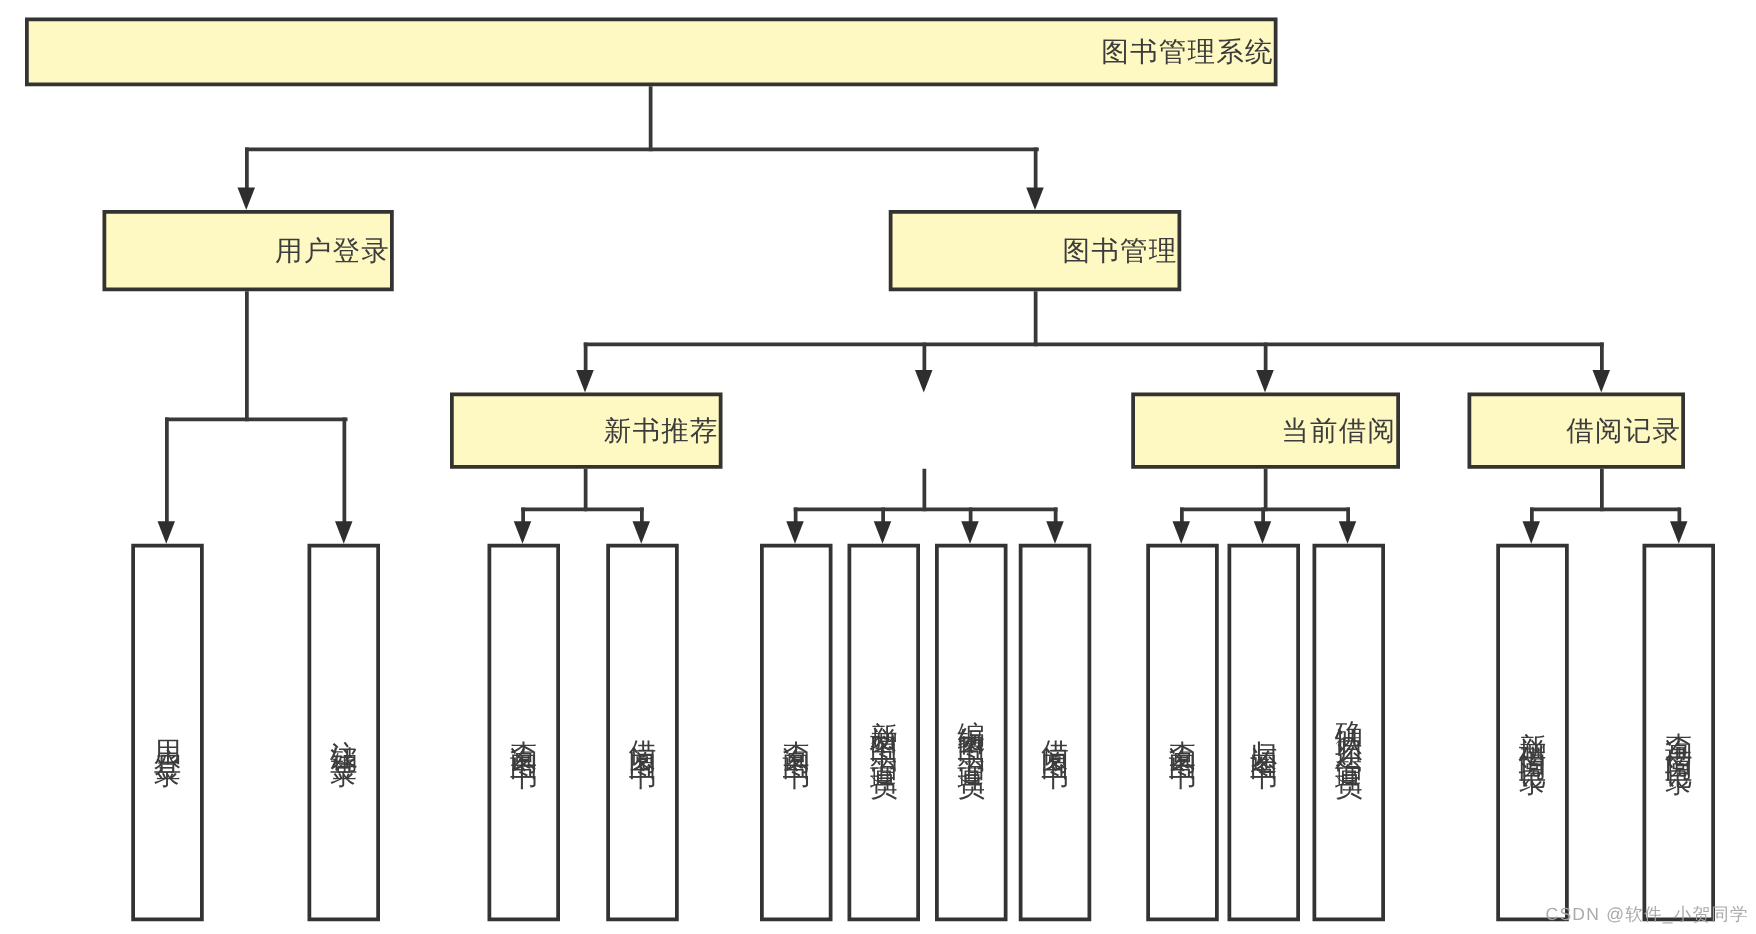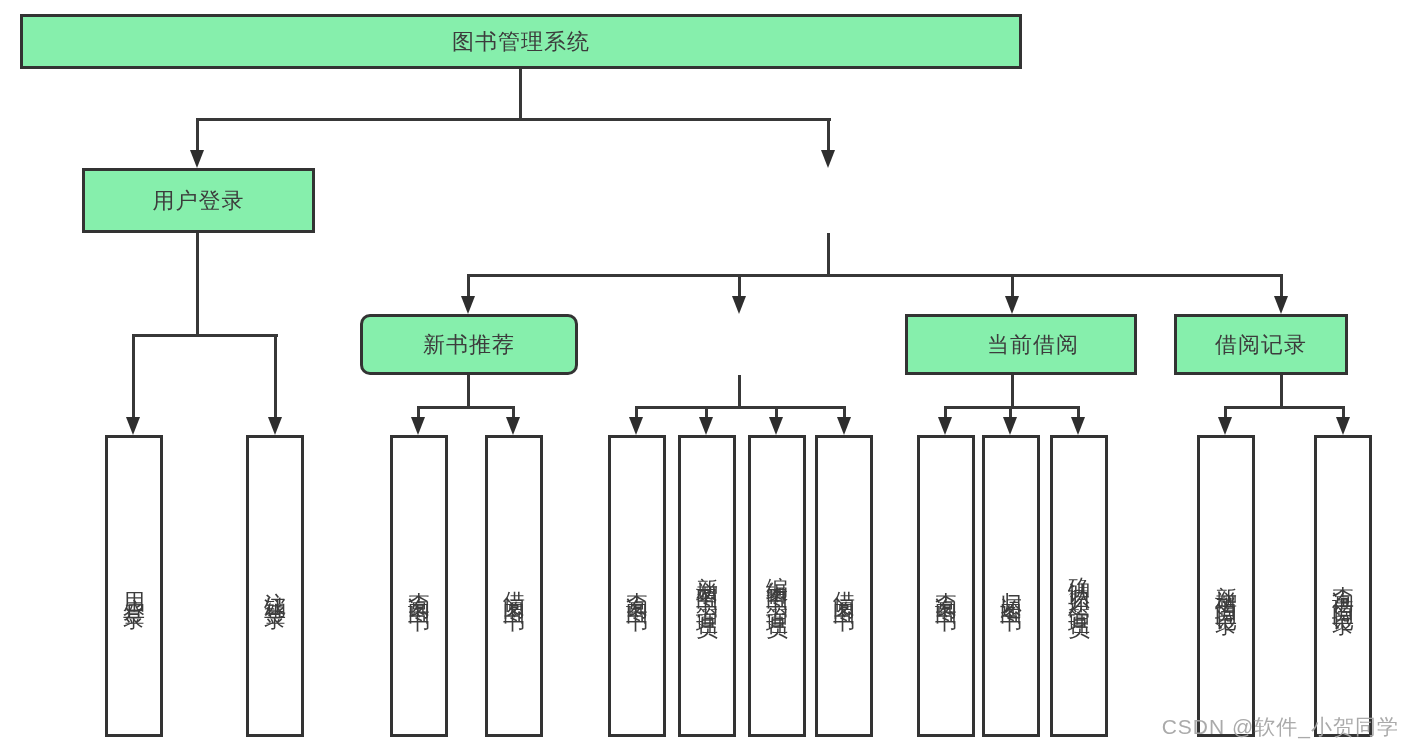--- a/index.html
+++ b/index.html
@@ -4,60 +4,63 @@
 <style>
   html,body{margin:0;padding:0;}
   body{
     width:1405px;height:747px;position:relative;background:#ffffff;
     font-family:"Liberation Sans","DejaVu Sans",sans-serif;
     color:#3c3c3c;overflow:hidden;
   }
   .canvas{position:absolute;left:0;top:0;width:1405px;height:747px;}
   .node{
     position:absolute;box-sizing:border-box;border:3px solid #333333;
-    background:#86efac;display:flex;align-items:center;justify-content:center;
+    background:#fef9c3;display:flex;align-items:center;justify-content:flex-end;
     font-size:22px;letter-spacing:1px;color:#3c3c3c;
   }
   .leaf{
     position:absolute;box-sizing:border-box;border:3px solid #333333;
     background:#ffffff;display:flex;align-items:center;justify-content:center;
     font-size:22px;color:#3c3c3c;top:435px;width:58px;height:302px;
   }
   .leaf span{
     writing-mode:vertical-rl;text-orientation:mixed;letter-spacing:6px;line-height:1;
   }
   .vline{position:absolute;width:3px;background:#383838;}
   .hline{position:absolute;height:3px;background:#383838;}
   .arrow{
     position:absolute;width:0;height:0;
     border-left:7px solid transparent;border-right:7px solid transparent;
     border-top:18px solid #2e2e2e;
   }
   .watermark{
-    position:absolute;right:6px;bottom:6px;font-size:21px;
+    position:absolute;right:6px;bottom:6px;font-size:14px;
     color:rgba(165,165,165,0.95);letter-spacing:1px;z-index:5;white-space:nowrap;
   }
 </style>
 </head>
 <body>
 
 <div class="canvas">
 
   <div class="node" style="left:20px;top:14px;width:1002px;height:55px;">
     <span>图书管理系统</span>
   </div>
 
   <div class="node" style="left:82px;top:168px;width:233px;height:65px;">
     <span>用户登录</span>
   </div>
+  <div class="node" style="left:711px;top:168px;width:234px;height:65px;">
+    <span>图书管理</span>
+  </div>
 
-  <div class="node" style="left:360px;top:314px;width:218px;height:61px;border-radius:10px;">
+  <div class="node" style="left:360px;top:314px;width:218px;height:61px;">
     <span>新书推荐</span>
   </div>
-  <div class="node" style="left:905px;top:314px;width:232px;height:61px;padding-left:24px;">
+  <div class="node" style="left:905px;top:314px;width:215px;height:61px;padding-left:24px;">
     <span>当前借阅</span>
   </div>
   <div class="node" style="left:1174px;top:314px;width:174px;height:61px;">
     <span>借阅记录</span>
   </div>
 
   <div class="leaf" style="left:105px;">
     <span>用户登录</span>
   </div>
   <div class="leaf" style="left:246px;">

